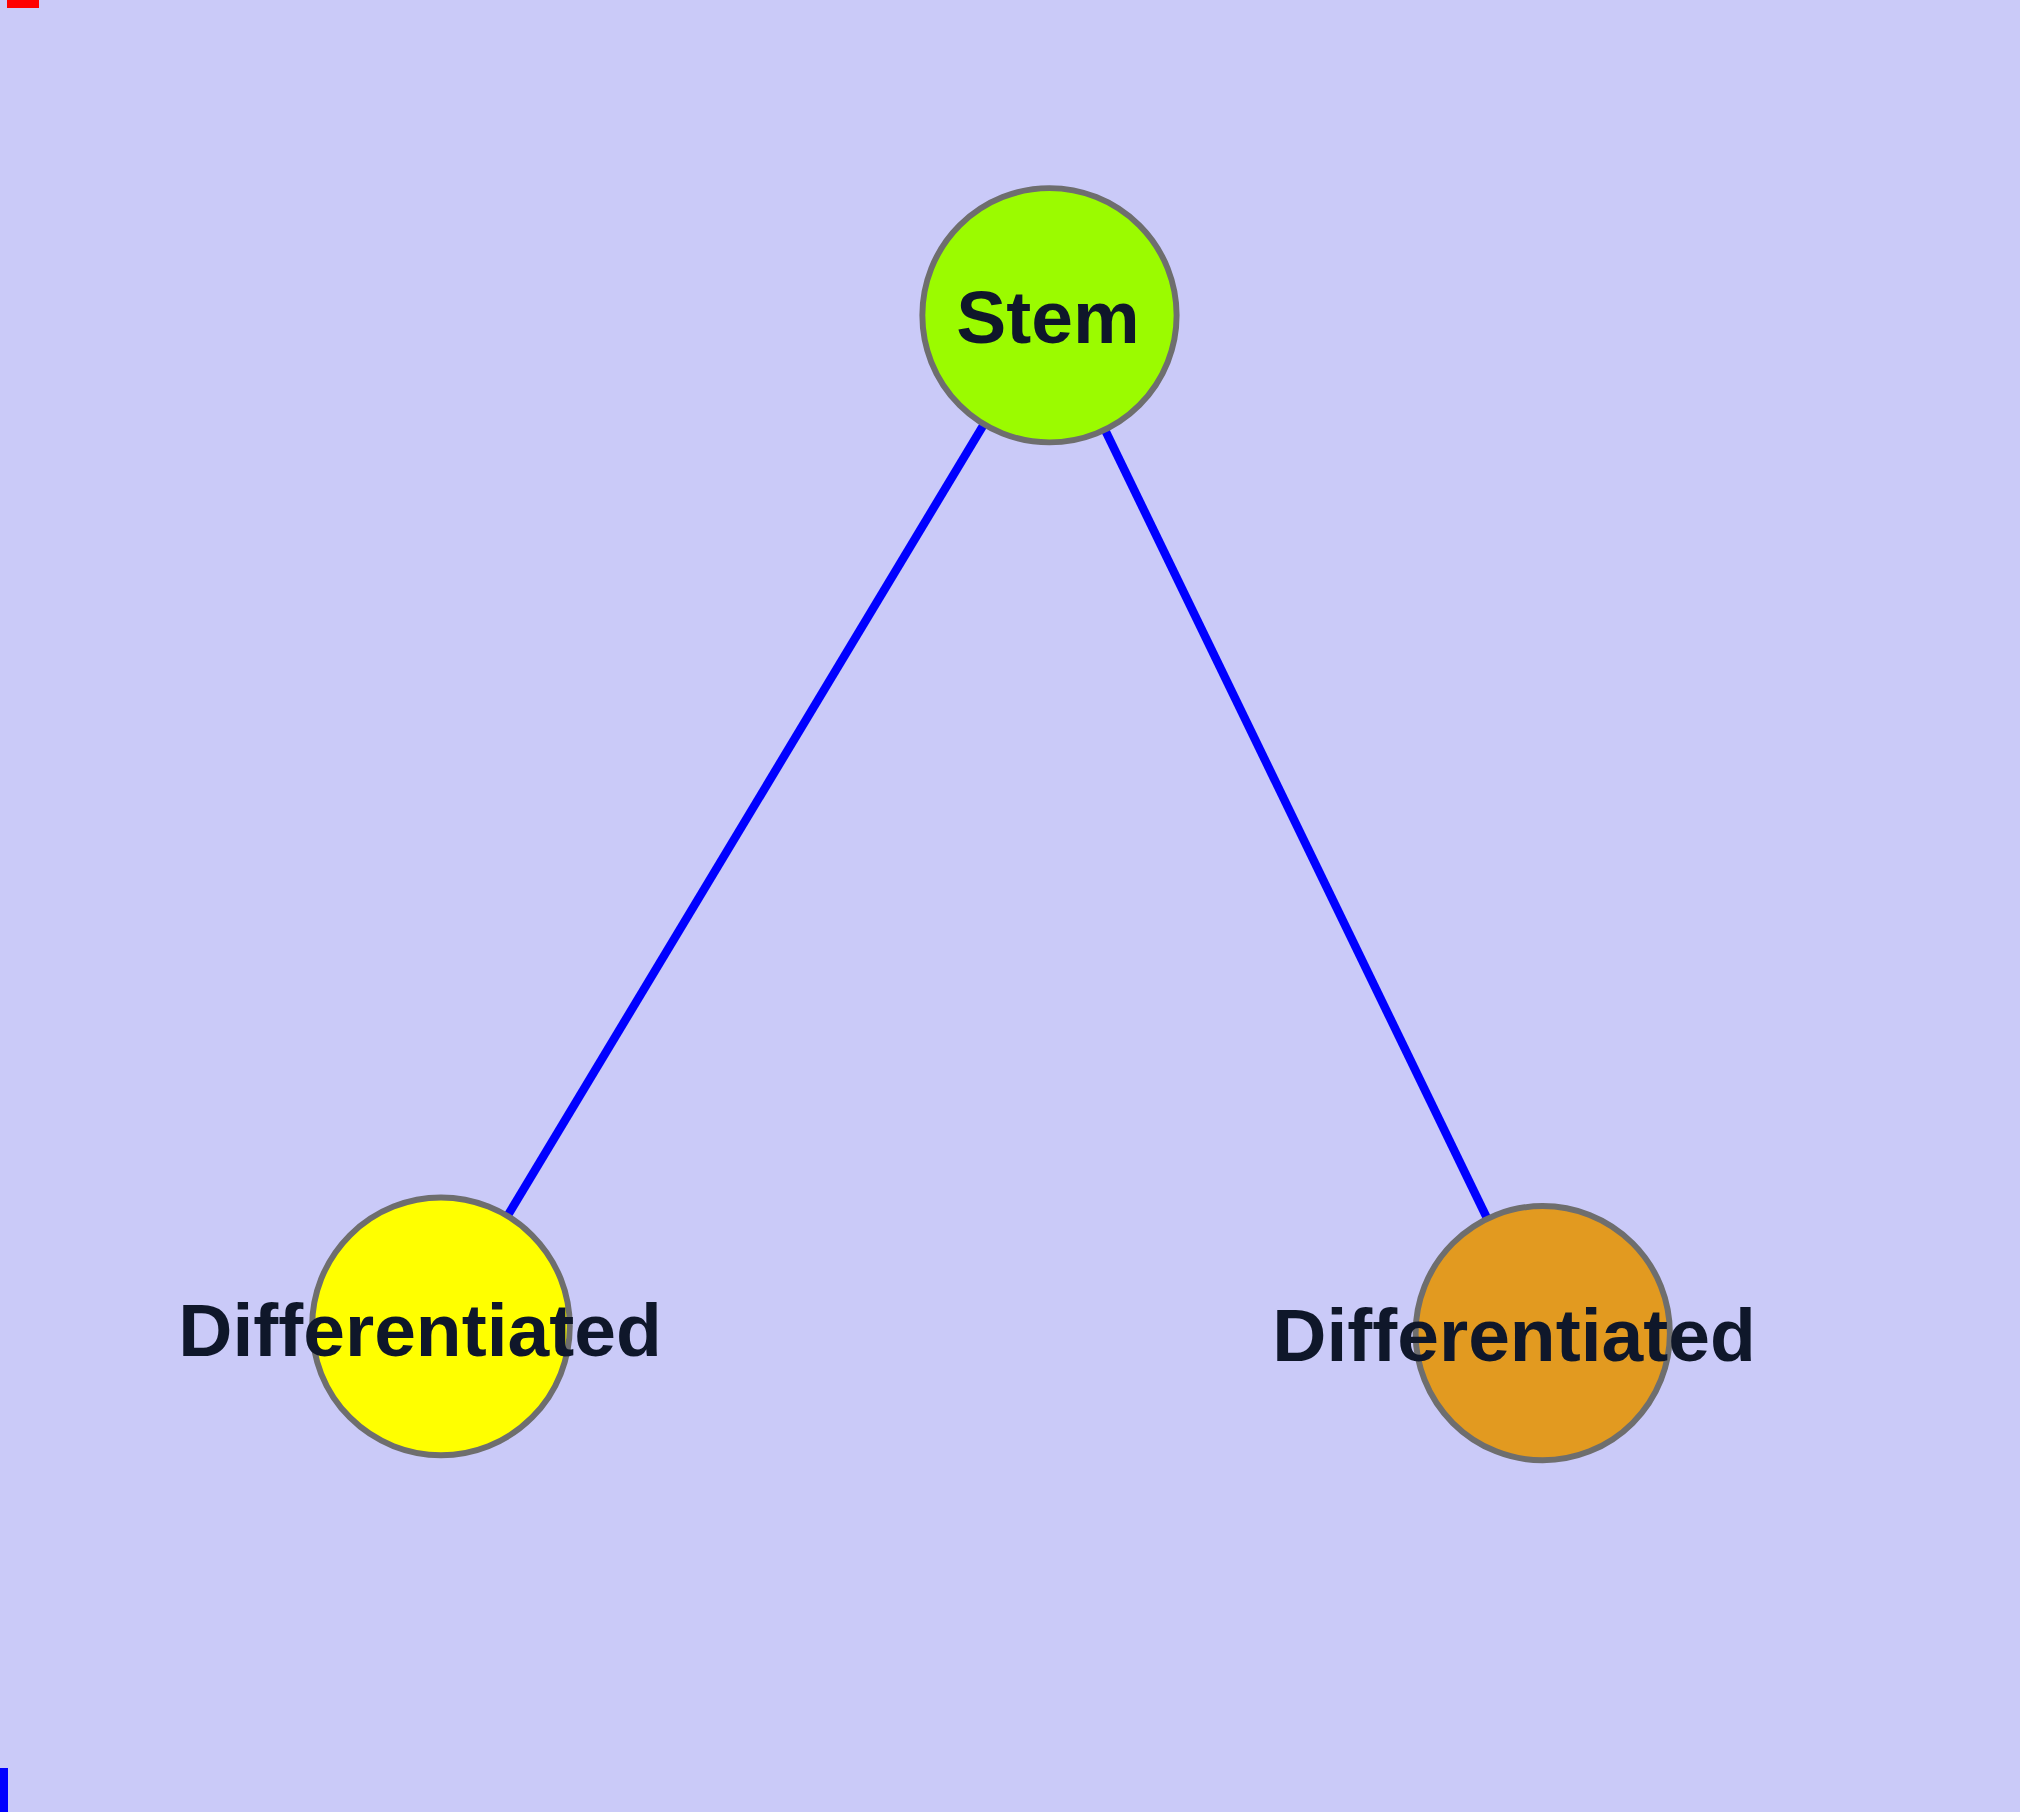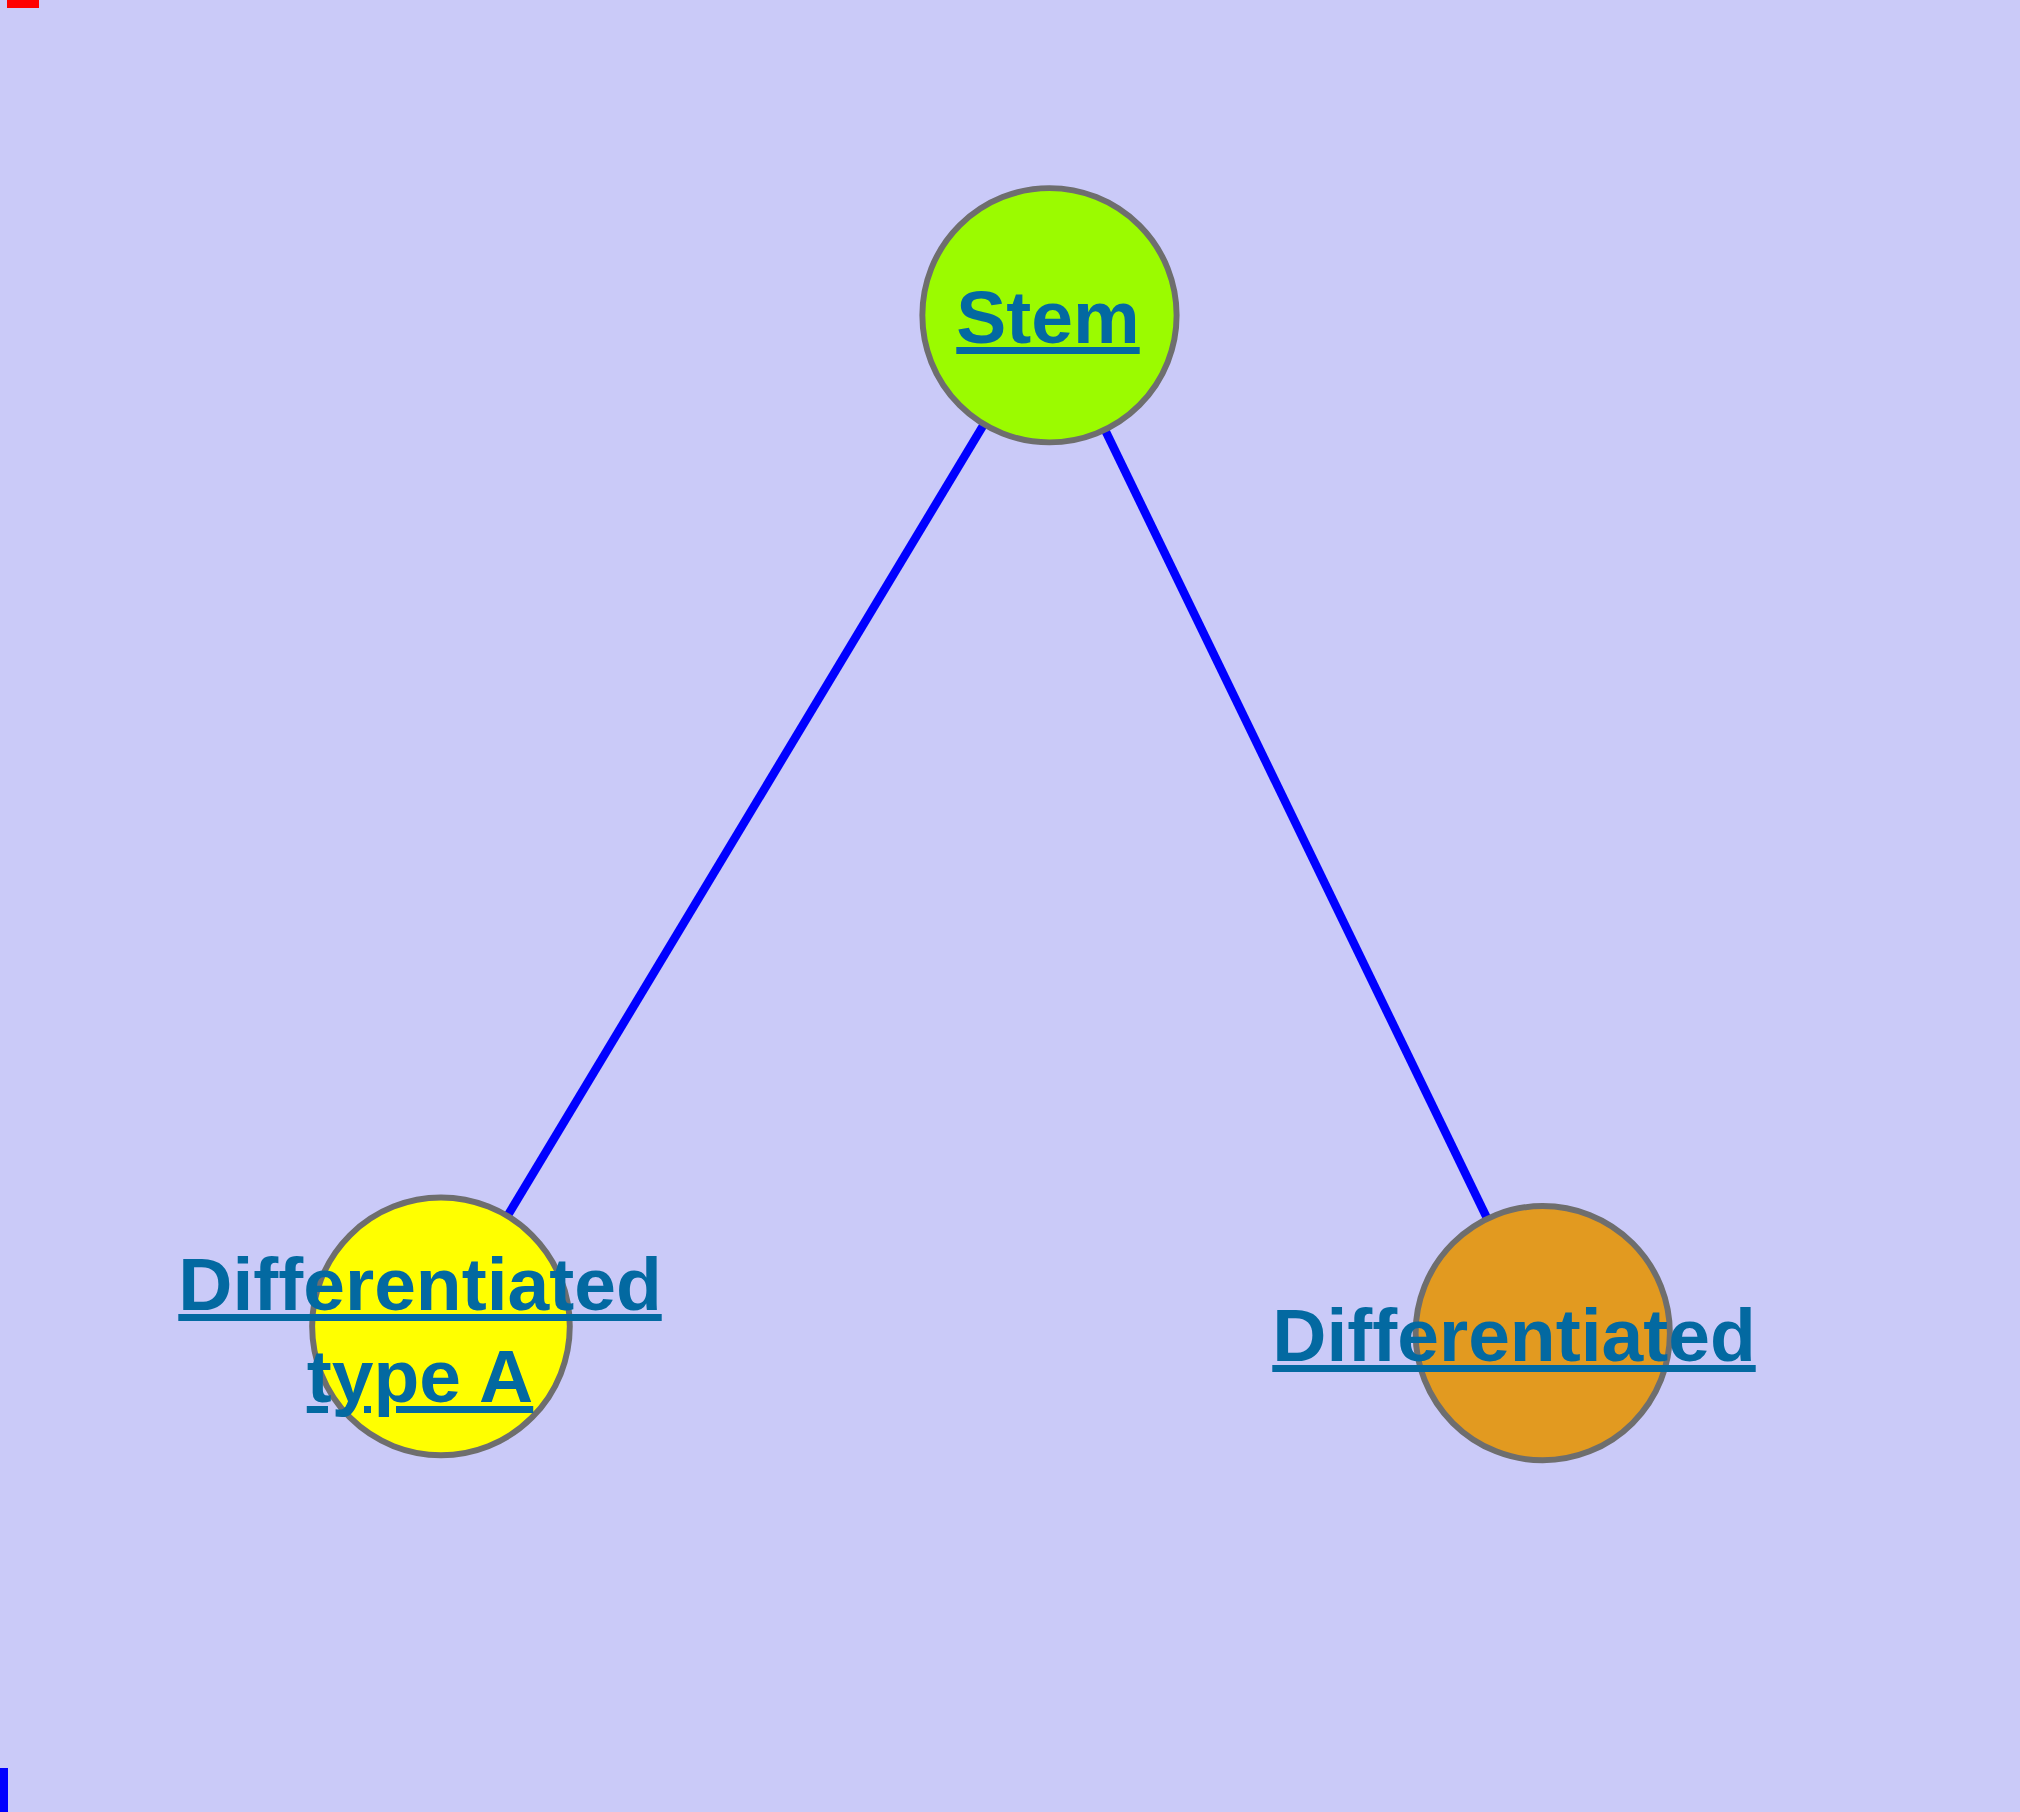--- a/index.html
+++ b/index.html
@@ -17,28 +17,27 @@
     height: 1812px;
   }
   svg.graph {
     position: absolute;
     left: 0;
     top: 0;
   }
   .node-label {
     position: absolute;
     transform: translate(-50%, -50%);
-    color: #0369a1;
+    color: #0f172a;
     font-weight: bold;
     font-size: 75px;
     line-height: 92px;
-    text-align: center;
+    text-align: left;
     white-space: nowrap;
     letter-spacing: 0px;
-    text-decoration: underline;
   }
   .artifact {
     position: absolute;
   }
   .artifact.red-sliver {
     left: 6.8px; top: 0; width: 32px; height: 7.6px;
   }
   .artifact.blue-sliver {
     left: 0; top: 1768px; width: 7.6px; height: 44px;
   }
@@ -55,21 +54,20 @@
 
     <circle cx="1238" cy="372" r="150" stroke-width="7" stroke="#6E6E6E" fill="#9BFB00"></circle>
     <circle cx="520" cy="1565" r="152" stroke-width="7" stroke="#6E6E6E" fill="#FFFF00"></circle>
     <circle cx="1820" cy="1573" r="150" stroke-width="7" stroke="#6E6E6E" fill="#E29A20"></circle>
   </svg>
 
   <div class="node-label" style="left:1048px; top:317px;">Stem</div>
 
   <div class="node-label" style="left:420px; top:1330px;">
     <span>Differentiated</span><br>
-    <span>type A</span>
   </div>
 
   <div class="node-label" style="left:1514px; top:1335px;">
     <span>Differentiated</span><br>
   </div>
 
   <div class="artifact red-sliver" style="background: rgb(255, 0, 0);"></div>
   <div class="artifact blue-sliver" style="background: rgb(0, 0, 255);"></div>
 
 </div>

